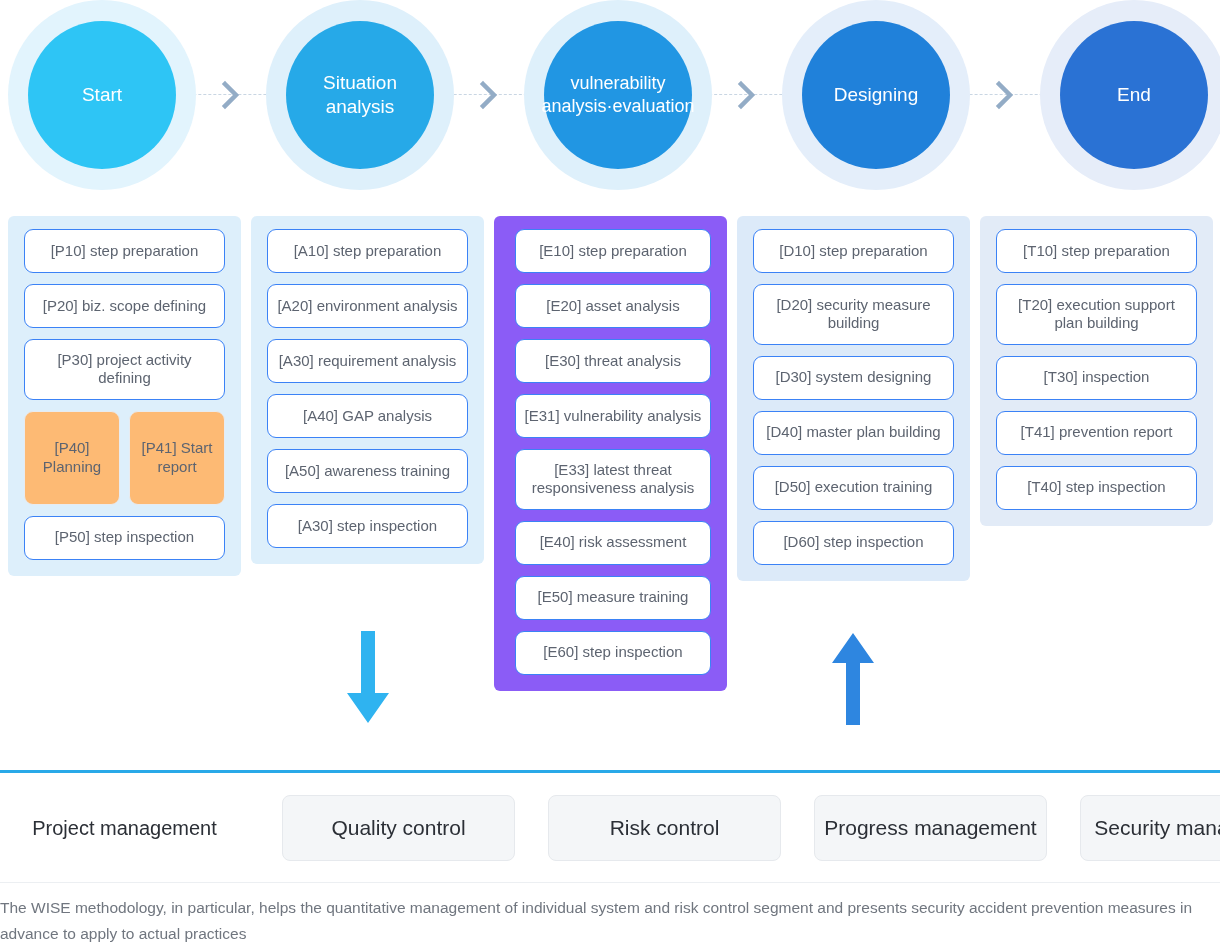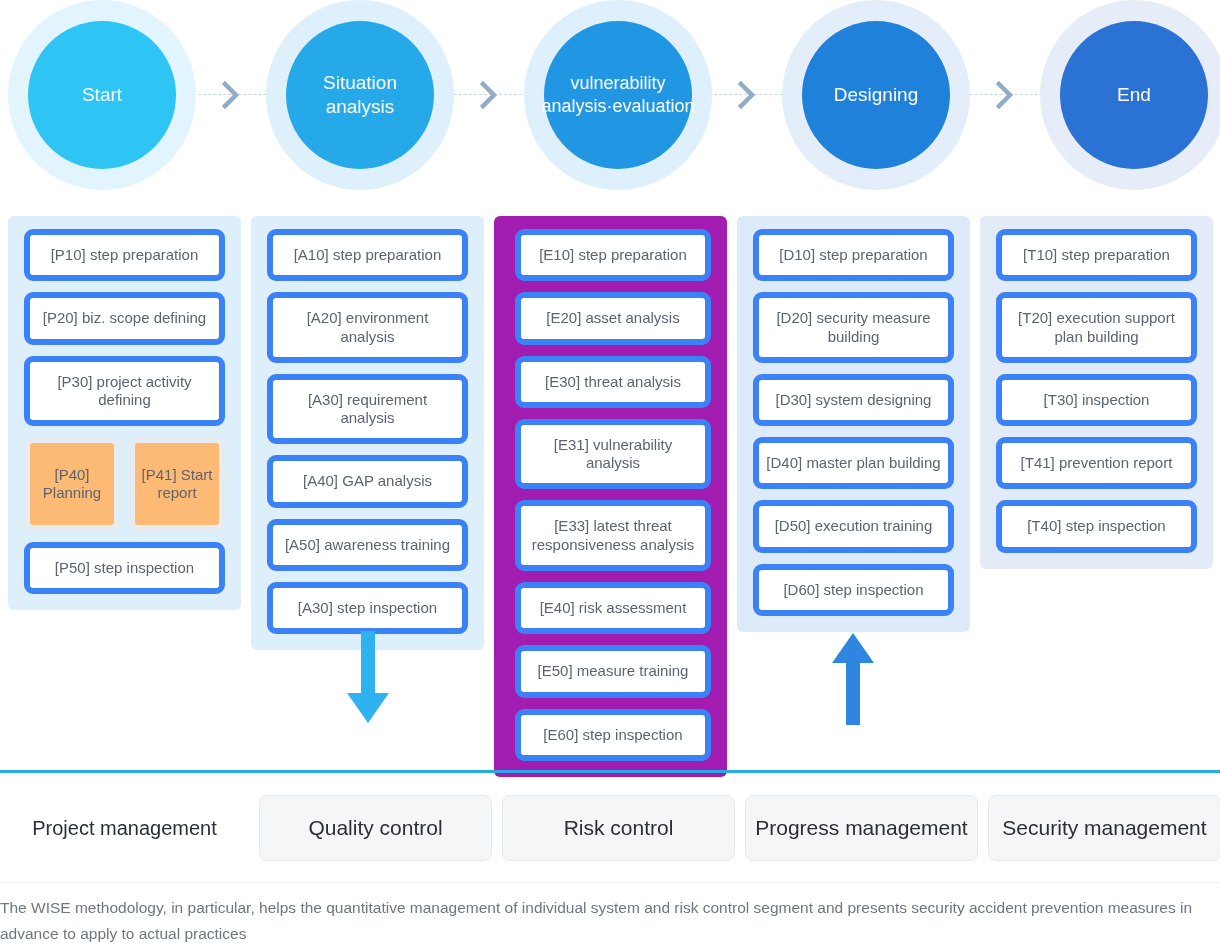--- a/index.html
+++ b/index.html
@@ -65,21 +65,21 @@
     padding: 13px 16px 16px 16px;
   }
   .panel-p { left: 8px;   width: 233px; }
   .panel-a { left: 251px; width: 233px; }
   .panel-e { left: 494px; width: 233px; }
   .panel-d { left: 737px; width: 233px; }
   .panel-t { left: 980px; width: 233px; }
 
   .cell {
     background: #ffffff;
-    border: 6px solid #3b82f6;
+    border: 1px solid #3b82f6;
     border-radius: 9px;
     color: #5d6470;
     font-size: 15px;
     line-height: 1.22;
     text-align: center;
     padding: 11px 6px;
     margin-bottom: 11px;
     min-height: 44px;
     display: flex; align-items: center; justify-content: center;
   }
@@ -96,21 +96,21 @@
   .arrow-up   { left: 829px; top: 631px; }
 
   
   .mgmt-rule {
     position: absolute; left: 0; top: 770px;
     width: 1220px; height: 3px;
   }
   .mgmt {
     position: absolute; left: 0; top: 795px;
     width: 1220px; height: 66px;
-    display: flex; align-items: center;
+    display: flex; align-items: center; gap: 23px;
   }
   .mgmt-title {
     width: 249px; flex: 0 0 249px;
     text-align: center;
     font-size: 20px; color: #2b2f36;
   }
   .mgmt-btn {
     flex: 0 0 233px;
     margin-left: 10px;
     height: 66px;
@@ -217,21 +217,21 @@
         <div class="cell">[P50] step inspection</div>
       </div>
     <div class="panel panel-a" id="col-a" style="background: rgb(221, 239, 251);">
         <div class="cell">[A10] step preparation</div>
         <div class="cell">[A20] environment analysis</div>
         <div class="cell">[A30] requirement analysis</div>
         <div class="cell">[A40] GAP analysis</div>
         <div class="cell">[A50] awareness training</div>
         <div class="cell">[A30] step inspection</div>
       </div>
-    <div class="panel panel-e" id="col-e" style="background: #a21caf; padding-left: 21px;">
+    <div class="panel panel-e" id="col-e" style="background: #8b5cf6; padding-left: 21px;">
         <div class="cell">[E10] step preparation</div>
         <div class="cell">[E20] asset analysis</div>
         <div class="cell">[E30] threat analysis</div>
         <div class="cell">[E31] vulnerability analysis</div>
         <div class="cell">[E33] latest threat responsiveness analysis</div>
         <div class="cell">[E40] risk assessment</div>
         <div class="cell">[E50] measure training</div>
         <div class="cell">[E60] step inspection</div>
       </div>
     <div class="panel panel-d" id="col-d" style="background: rgb(220, 234, 249);">

